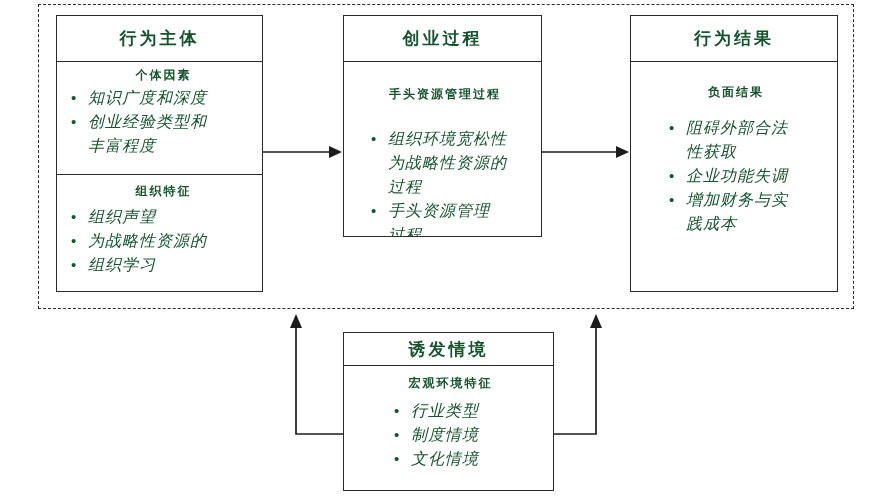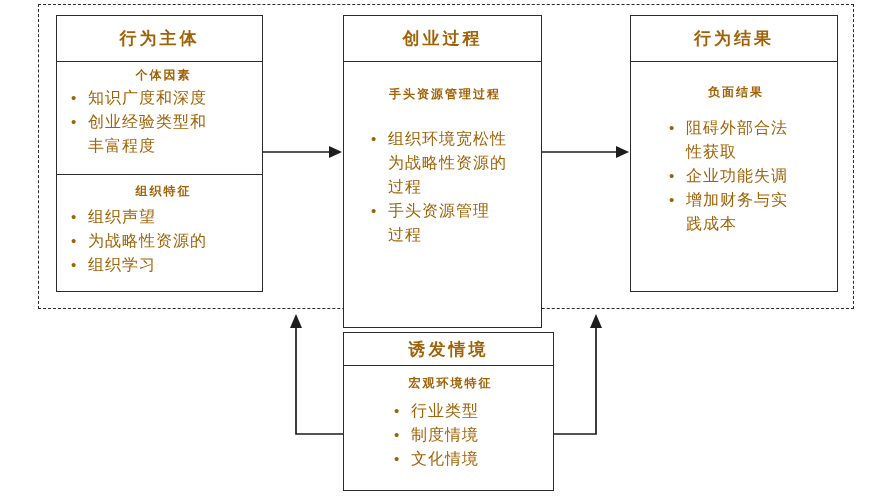--- a/index.html
+++ b/index.html
@@ -7,21 +7,21 @@
     padding: 0;
     background: #ffffff;
     font-family: "Liberation Sans", "DejaVu Sans", sans-serif;
   }
   .canvas {
     position: relative;
     width: 893px;
     height: 500px;
     background: #ffffff;
     overflow: hidden;
-    color: #a16207;
+    color: #14532d;
   }
   .dashed-frame {
     position: absolute;
     left: 38px;
     top: 4px;
     width: 816px;
     height: 305px;
     border: 1.6px dashed #2b2b2b;
     box-sizing: border-box;
   }
@@ -67,20 +67,21 @@
     line-height: 24px;
     letter-spacing: 1px;
   }
   ul.blist .dot {
     flex: 0 0 17px;
     text-align: left;
     font-size: 15px;
   }
   ul.blist .bt {
     white-space: pre-line;
+    font-style: italic;
   }
   
   .sec1-left { height: 112px; padding: 5px 6px 0 14px; }
   .sec1-left .sec-title { margin-bottom: 2px; }
   .sec2-left { flex: 1; padding: 8px 6px 0 14px; border-top: 1.6px solid #2b2b2b; }
   .sec2-left .sec-title { margin-bottom: 5px; }
   .sec2-left li { line-height: 27px; }
   
   .body-mid { flex: 1; padding: 24px 6px 0 27px; }
   .body-mid .sec-title { margin-bottom: 24px; padding-right: 16px; }
@@ -136,21 +137,21 @@
           <span class="bt">为战略性资源的</span>
         </li>
         <li>
           <span class="dot">•</span>
           <span class="bt">组织学习</span>
         </li>
       </ul>
     </div>
   </div>
 
-  <div class="box col" style="left:343px; top:15px; width:199px; height:313px;">
+  <div class="box col" style="left:343px; top:15px; width:199px; height:222px;">
     <div class="hdr">创业过程</div>
     <div class="sec body-mid">
       <div class="sec-title">手头资源管理过程</div>
       <ul class="blist">
         <li>
           <span class="dot">•</span>
           <span class="bt">组织环境宽松性
 为战略性资源的
 过程</span>
         </li>

